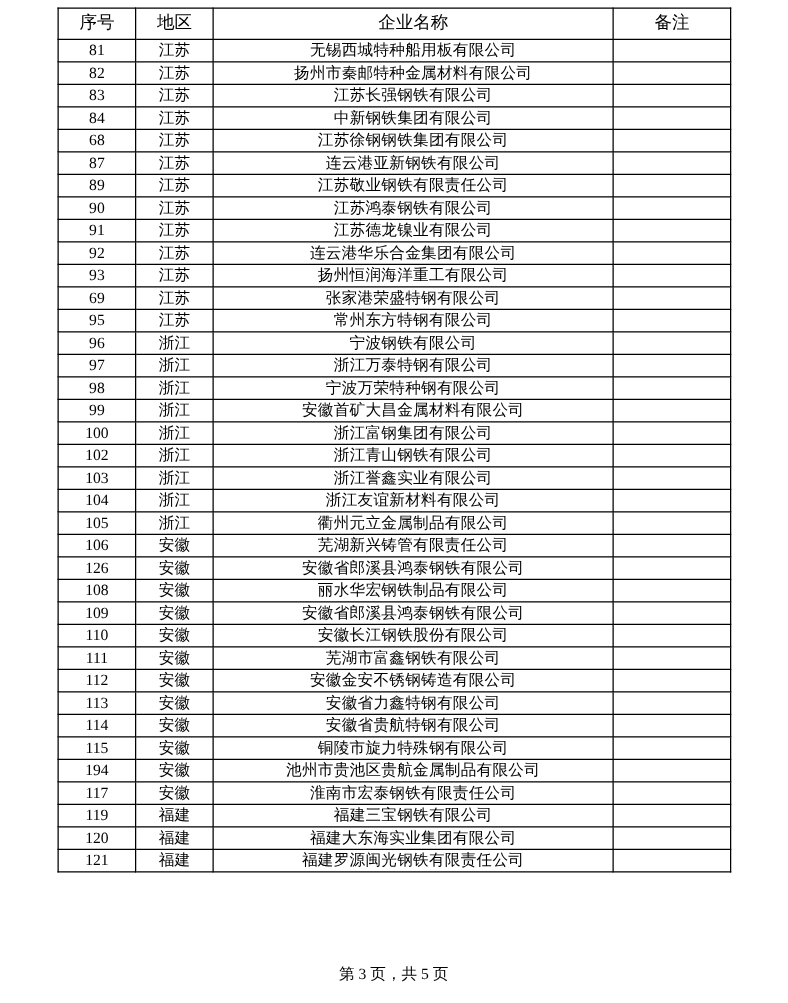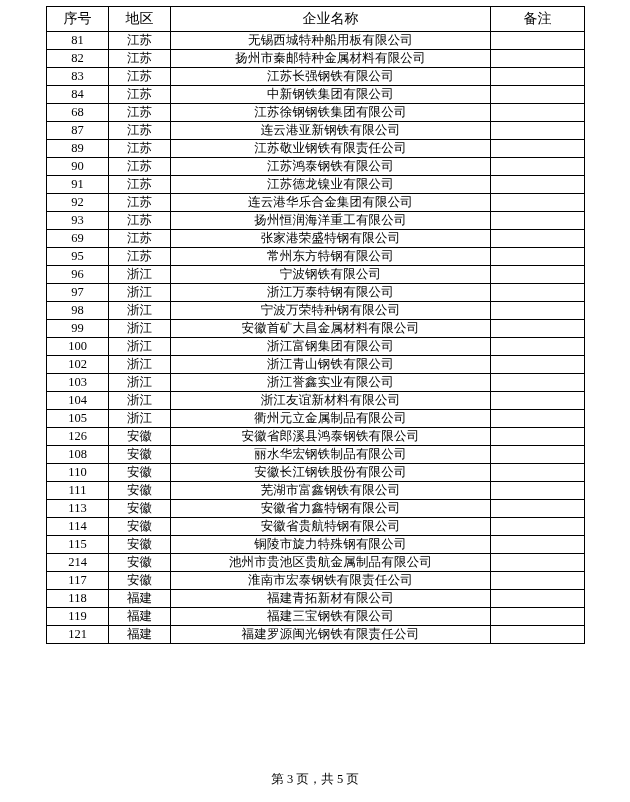--- a/index.html
+++ b/index.html
@@ -207,86 +207,104 @@
           <td class="cell-name">浙江友谊新材料有限公司</td>
           <td class="cell-note"></td>
         </tr>
         <tr>
           <td class="cell-seq">105</td>
           <td class="cell-region">浙江</td>
           <td class="cell-name">衢州元立金属制品有限公司</td>
           <td class="cell-note"></td>
         </tr>
         <tr>
+          <td class="cell-seq">106</td>
+          <td class="cell-region">安徽</td>
+          <td class="cell-name">芜湖新兴铸管有限责任公司</td>
+          <td class="cell-note"></td>
+        </tr>
+        <tr>
           <td class="cell-seq">126</td>
           <td class="cell-region">安徽</td>
           <td class="cell-name">安徽省郎溪县鸿泰钢铁有限公司</td>
           <td class="cell-note"></td>
         </tr>
         <tr>
           <td class="cell-seq">108</td>
           <td class="cell-region">安徽</td>
           <td class="cell-name">丽水华宏钢铁制品有限公司</td>
           <td class="cell-note"></td>
         </tr>
         <tr>
+          <td class="cell-seq">109</td>
+          <td class="cell-region">安徽</td>
+          <td class="cell-name">安徽省郎溪县鸿泰钢铁有限公司</td>
+          <td class="cell-note"></td>
+        </tr>
+        <tr>
           <td class="cell-seq">110</td>
           <td class="cell-region">安徽</td>
           <td class="cell-name">安徽长江钢铁股份有限公司</td>
           <td class="cell-note"></td>
         </tr>
         <tr>
           <td class="cell-seq">111</td>
           <td class="cell-region">安徽</td>
           <td class="cell-name">芜湖市富鑫钢铁有限公司</td>
           <td class="cell-note"></td>
         </tr>
         <tr>
+          <td class="cell-seq">112</td>
+          <td class="cell-region">安徽</td>
+          <td class="cell-name">安徽金安不锈钢铸造有限公司</td>
+          <td class="cell-note"></td>
+        </tr>
+        <tr>
           <td class="cell-seq">113</td>
           <td class="cell-region">安徽</td>
           <td class="cell-name">安徽省力鑫特钢有限公司</td>
           <td class="cell-note"></td>
         </tr>
         <tr>
           <td class="cell-seq">114</td>
           <td class="cell-region">安徽</td>
           <td class="cell-name">安徽省贵航特钢有限公司</td>
           <td class="cell-note"></td>
         </tr>
         <tr>
           <td class="cell-seq">115</td>
           <td class="cell-region">安徽</td>
           <td class="cell-name">铜陵市旋力特殊钢有限公司</td>
           <td class="cell-note"></td>
         </tr>
         <tr>
-          <td class="cell-seq">214</td>
+          <td class="cell-seq">194</td>
           <td class="cell-region">安徽</td>
           <td class="cell-name">池州市贵池区贵航金属制品有限公司</td>
           <td class="cell-note"></td>
         </tr>
         <tr>
           <td class="cell-seq">117</td>
           <td class="cell-region">安徽</td>
           <td class="cell-name">淮南市宏泰钢铁有限责任公司</td>
-          <td class="cell-note"></td>
-        </tr>
-        <tr>
-          <td class="cell-seq">118</td>
-          <td class="cell-region">福建</td>
-          <td class="cell-name">福建青拓新材有限公司</td>
           <td class="cell-note"></td>
         </tr>
         <tr>
           <td class="cell-seq">119</td>
           <td class="cell-region">福建</td>
           <td class="cell-name">福建三宝钢铁有限公司</td>
           <td class="cell-note"></td>
         </tr>
         <tr>
+          <td class="cell-seq">120</td>
+          <td class="cell-region">福建</td>
+          <td class="cell-name">福建大东海实业集团有限公司</td>
+          <td class="cell-note"></td>
+        </tr>
+        <tr>
           <td class="cell-seq">121</td>
           <td class="cell-region">福建</td>
           <td class="cell-name">福建罗源闽光钢铁有限责任公司</td>
           <td class="cell-note"></td>
         </tr>
       </tbody>
   </table>
 
   <div class="footer">第 3 页，共 5 页</div>
 

